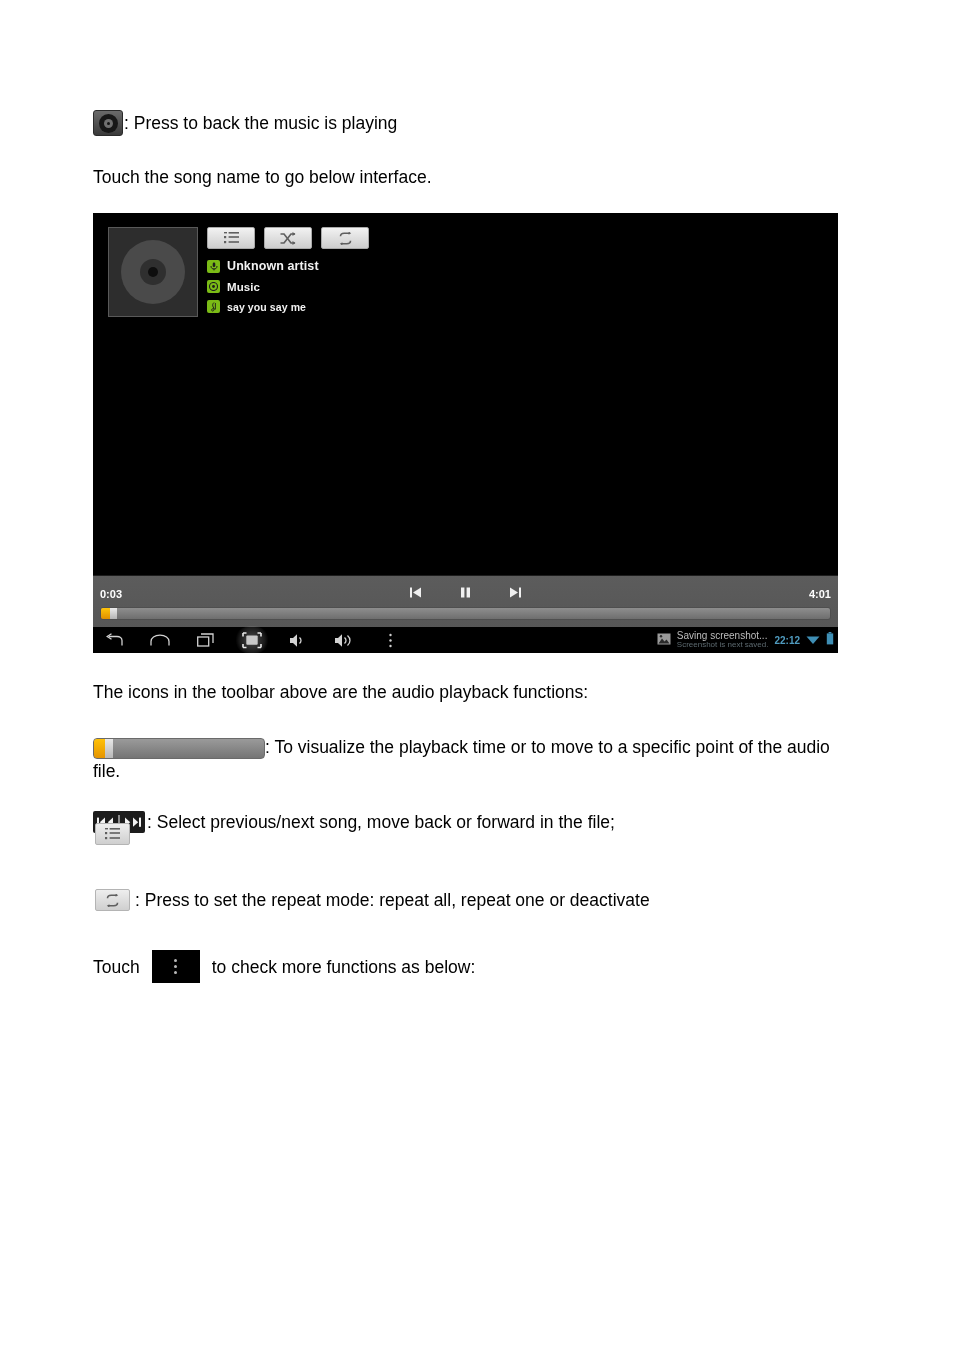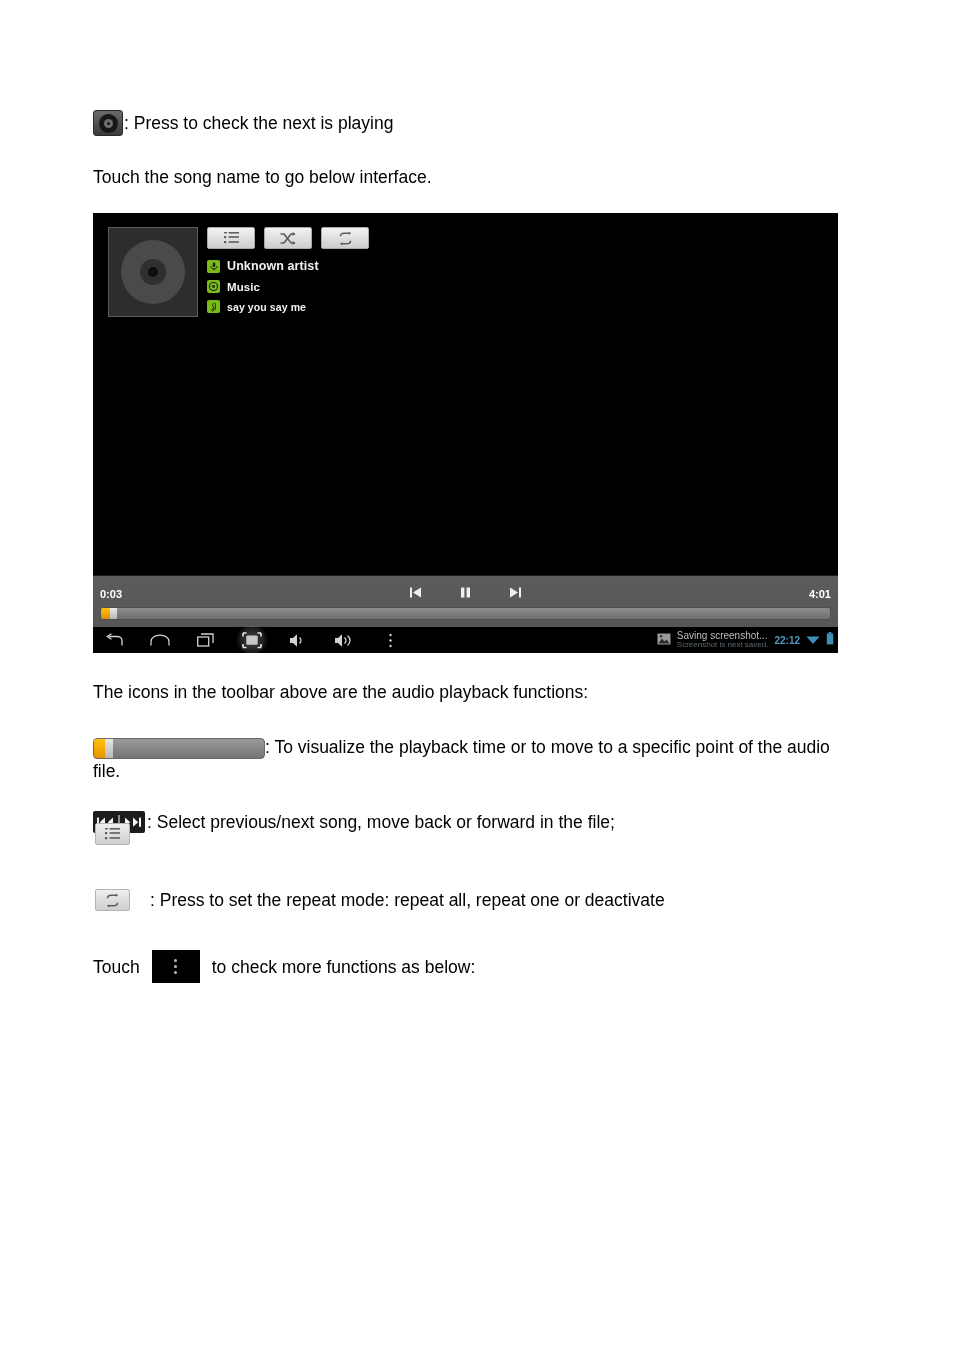--- a/index.html
+++ b/index.html
@@ -376,21 +376,21 @@
 <body>
 
 <div class="page">
 
   <div class="para inline-row" style="left:93px; top:110px;">
     <span class="chip disc-chip">
       <span class="disc-outer"></span>
       <span class="disc-inner"></span>
       <span class="disc-dot"></span>
     </span>
-    <span style="margin-left:1px;">: Press to check the next is playing</span>
+    <span style="margin-left:1px;">: Press to back the music is playing</span>
   </div>
 
   <div class="para" style="left:93px; top:165px;">Touch the song name to go below interface.</div>
 
   <div class="device">
 
     <div class="player-body">
 
       <div class="album-art">
         <span class="ring"></span>
@@ -628,21 +628,21 @@
 
   <div class="para inline-row" style="left:95px; top:888px;">
     <span class="chip btn-chip">
       <svg width="15" height="13" viewBox="0 0 15 13">
         <path d="M2.5 4.2 C2.5 2.2 4.2 1.2 6.2 1.2 L12 1.2" stroke="#5f5f5f" stroke-width="1.6" fill="none"></path>
         <path d="M10.6 -0.4 L13.2 1.2 L10.6 2.8 Z" fill="#5f5f5f"></path>
         <path d="M12.5 8.8 C12.5 10.8 10.8 11.8 8.8 11.8 L3 11.8" stroke="#5f5f5f" stroke-width="1.6" fill="none"></path>
         <path d="M4.4 10.2 L1.8 11.8 L4.4 13.4 Z" fill="#5f5f5f"></path>
       </svg>
     </span>
-    <span style="margin-left:20px;">: Press to set the repeat mode: repeat all, repeat one or deactivate</span>
+    <span style="margin-left:5px;">: Press to set the repeat mode: repeat all, repeat one or deactivate</span>
   </div>
 
   <div class="para inline-row" style="left:93px; top:950px;">
     <span>Touch</span>
     <span class="chip overflow-chip" style="margin:0 12px;">
       <i></i>
         <i></i>
         <i></i>
     </span>
     <span>to check more functions as below:</span>

